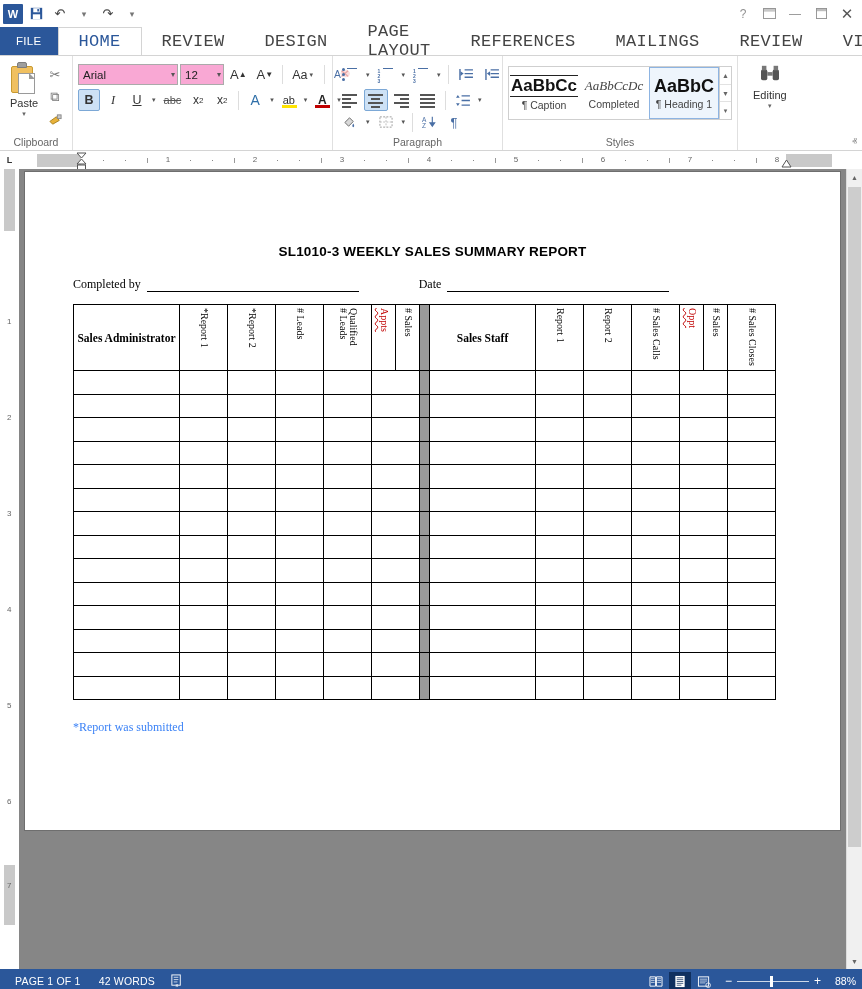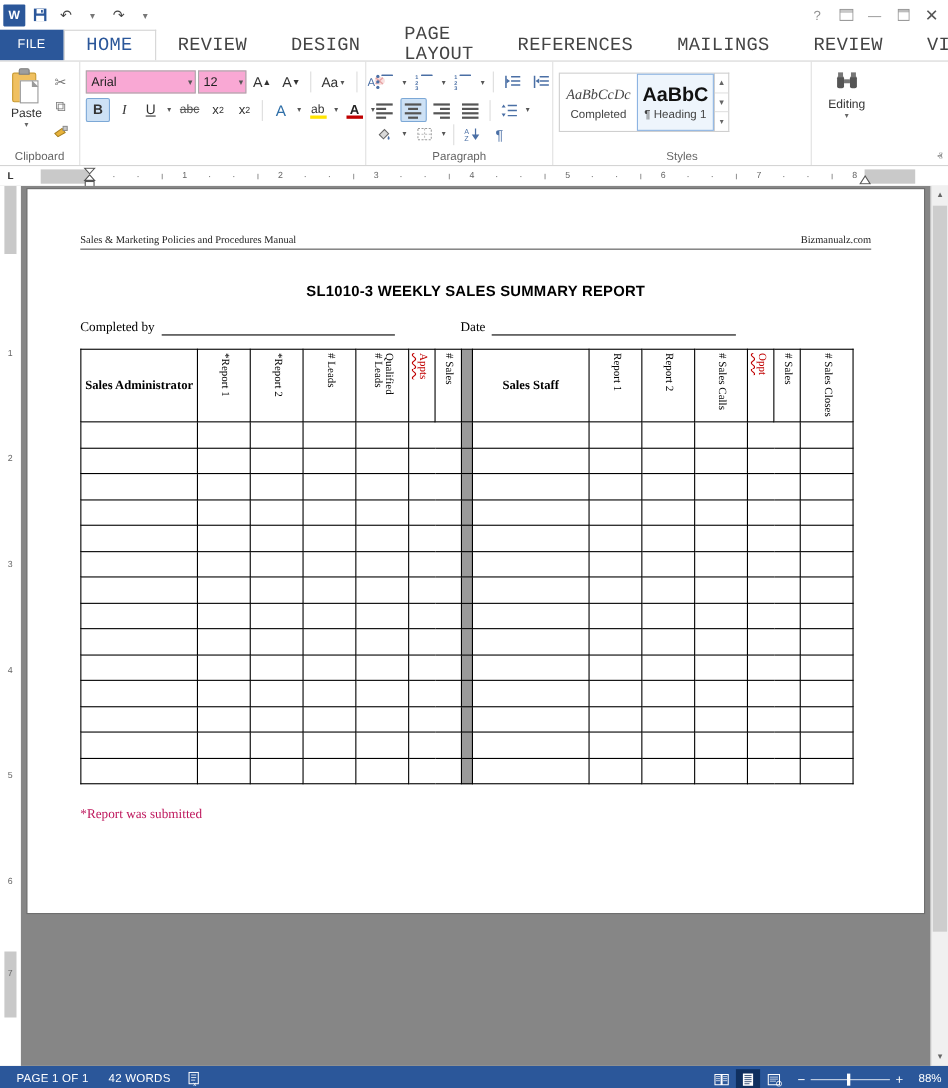--- a/index.html
+++ b/index.html
@@ -281,21 +281,21 @@
   }
   .vtext.rot {
     transform: translateX(-50%);
     writing-mode: vertical-rl;
   }
   .sp-err { color: #c00000; text-decoration: underline wavy #c00000; }
   td.body { height: 23.5px; }
   td.divider { background: #9a9a9a; width: 10px; border-top:1px solid #000; border-bottom:1px solid #000;}
   th.divider-h { background: #9a9a9a; width: 10px; }
 
-  .footnote { margin-top: 20px; font-size: 12px; font-family:"Liberation Serif", serif; color:#be185d;}
+  .footnote { margin-top: 20px; font-size: 12px; font-family:"Liberation Serif", serif; color:#3b82f6;}
   .doc-foot {
     display:flex; justify-content:space-between; font-size: 9.5px; color:#222;
     border-top:1px solid #555; padding-top: 3px; margin-top: 42px;
   }
 
   
   .statusbar {
     height: 24px; background: #2b579a; color:#fff;
     display:flex; align-items:center; font-size: 10.5px;
     padding: 0 6px; gap: 0;
@@ -594,20 +594,24 @@
           <span style="font-size:13px;color:#4a6fa5">¶</span>
         </div>
       </div>
     </div>
     <div class="rgroup-label">Paragraph</div>
   </div>
 
   <div class="rgroup" style="width:235px">
     <div class="rgroup-body" style="padding-top:7px;">
       <div class="styles-gallery">
+        <div class="style-item">
+          <span class="style-prev caption">AaBbCc</span>
+          <span class="style-name">¶ Caption</span>
+        </div>
         <div class="style-item">
           <span class="style-prev emph">AaBbCcDc</span>
           <span class="style-name">Completed</span>
         </div>
         <div class="style-item sel">
           <span class="style-prev h1">AaBbC</span>
           <span class="style-name">¶ Heading 1</span>
         </div>
       </div>
       <div class="gallery-scroll">
@@ -705,24 +709,20 @@
     <div class="vtickno" style="top:440px">4</div>
     <div class="vtickno" style="top:536px">5</div>
     <div class="vtickno" style="top:632px">6</div>
     <div class="vtickno" style="top:716px">7</div>
   </div>
 
   <div class="scrollwrap">
     <div class="page">
       <div class="doc-inner">
 
-        <div class="doc-head">
-          <span>Sales &amp; Marketing Policies and Procedures Manual</span>
-          <span>Bizmanualz.com</span>
-        </div>
 
         <div class="doc-title">SL1010-3 WEEKLY SALES SUMMARY REPORT</div>
 
         <div class="fill-row">
           <span class="fl-label">Completed by</span>
           <span class="fl-line" style="width:212px;margin-left:6px"></span>
           <span style="width:60px"></span>
           <span class="fl-label">Date</span>
           <span class="fl-line" style="width:222px;margin-left:6px"></span>
         </div>

